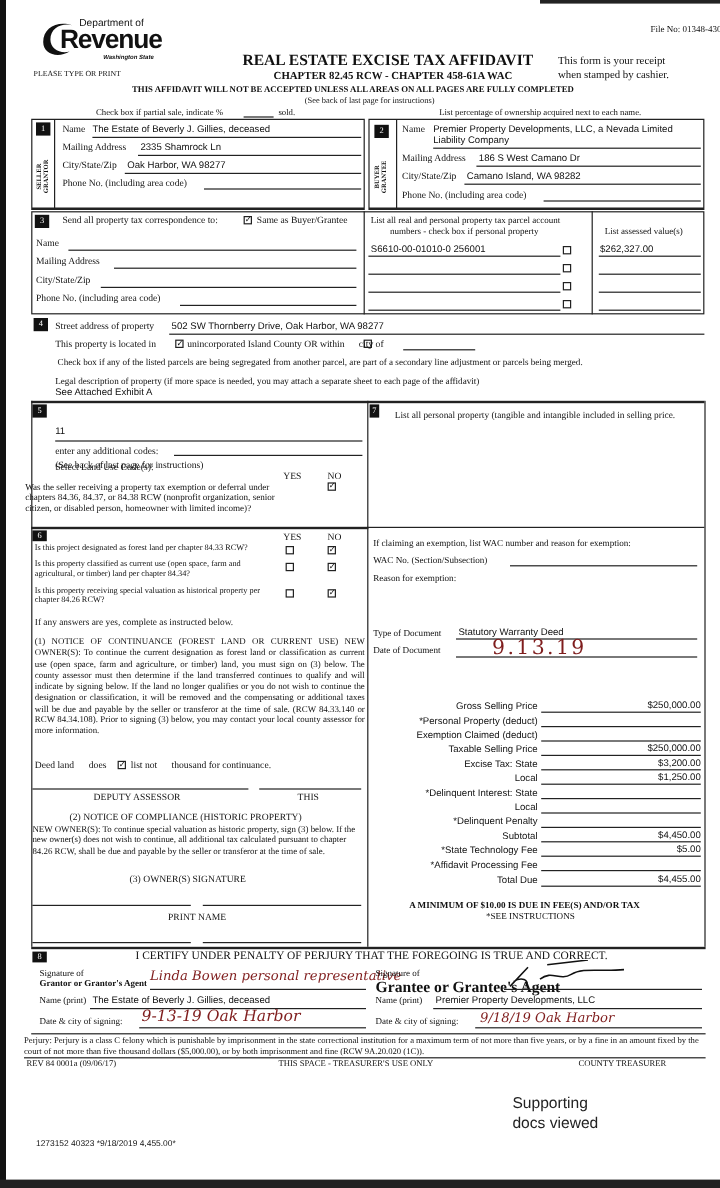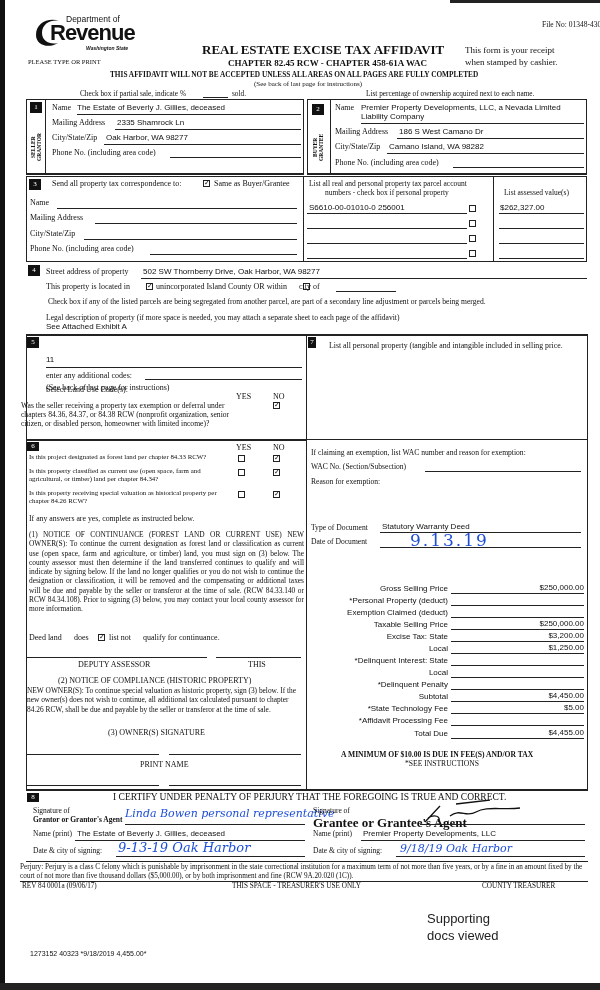--- a/index.html
+++ b/index.html
@@ -1,20 +1,20 @@
 <!DOCTYPE html>
 <html><head>
 <meta charset="utf-8">
 <style>
   * { box-sizing: border-box; margin: 0; padding: 0; }
   html, body { width: 600px; height: 990px; background: #fff; overflow: hidden; }
   body { font-family: "Liberation Serif", serif; color: #111; font-size: 8px; position: relative; }
   .abs { position: absolute; }
   .sans { font-family: "Liberation Sans", sans-serif; }
-  .hand { font-family: "DejaVu Serif", serif; font-style: italic; color: #1d4ed8; }
+  .hand { font-family: "DejaVu Serif", serif; font-style: italic; color: #7f1d1d; }
   .edge { position: absolute; left: 0; top: 0; width: 5px; height: 990px; background: #111; }
   .bottomedge { position: absolute; left: 0; top: 983px; width: 600px; height: 7px; background: #222; }
   .topedge { position: absolute; left: 450px; top: 0; width: 150px; height: 3px; background: #222; }
   .box { position: absolute; border: 1px solid #222; }
   .secnum { position: absolute; background: #111; color: #fff; font-size: 7px; text-align: center; line-height: 11px; width: 12px; height: 11px; }
   .uline { position: absolute; border-bottom: 1px solid #222; height: 0; }
   .lbl { position: absolute; white-space: nowrap; font-size: 8px; }
   .val { position: absolute; white-space: nowrap; font-family: "Liberation Sans", sans-serif; font-size: 8px; }
   .cb { position: absolute; width: 7px; height: 7px; border: 1px solid #222; font-size: 7px; line-height: 5px; text-align: center; font-family: "DejaVu Sans", sans-serif; }
   .vlabel { position: absolute; writing-mode: vertical-rl; transform: rotate(180deg); font-weight: bold; font-size: 5.5px; line-height: 6px; text-align: center; }
@@ -171,21 +171,21 @@
   <div class="para" style="left:29px;top:489px;width:205px;font-size:6.9px;line-height:8px;">Is this property receiving special valuation as historical property per chapter 84.26 RCW?</div>
   <div class="cb" style="left:238px;top:491px;"></div>
   <div class="cb" style="left:273px;top:491px;">✓</div>
 </div>
 <div class="lbl" style="left:29px;top:514px;font-size:7.8px;">If any answers are yes, complete as instructed below.</div>
 <div class="para" style="left:29px;top:530px;width:275px;text-align:justify;font-size:7.4px;line-height:9.3px;">(1) NOTICE OF CONTINUANCE (FOREST LAND OR CURRENT USE) NEW OWNER(S): To continue the current designation as forest land or classification as current use (open space, farm and agriculture, or timber) land, you must sign on (3) below. The county assessor must then determine if the land transferred continues to qualify and will indicate by signing below. If the land no longer qualifies or you do not wish to continue the designation or classification, it will be removed and the compensating or additional taxes will be due and payable by the seller or transferor at the time of sale. (RCW 84.33.140 or RCW 84.34.108). Prior to signing (3) below, you may contact your local county assessor for more information.</div>
 <div class="lbl" style="left:29px;top:633px;">Deed land</div>
 <div class="lbl" style="left:74px;top:633px;">does</div>
 <div class="cb" style="left:98px;top:634px;">✓</div>
 <div class="lbl" style="left:109px;top:633px;">list not</div>
-<div class="lbl" style="left:143px;top:633px;">qualify for continuance.</div>
+<div class="lbl" style="left:143px;top:633px;">thousand for continuance.</div>
 
 <div class="uline" style="left:27px;top:657px;width:180px;"></div>
 <div class="uline" style="left:216px;top:657px;width:85px;"></div>
 <div class="lbl" style="left:78px;top:660px;">DEPUTY ASSESSOR</div>
 <div class="lbl" style="left:248px;top:660px;">THIS</div>
 <div class="lbl" style="left:58px;top:676px;">(2) NOTICE OF COMPLIANCE (HISTORIC PROPERTY)</div>
 <div class="para" style="left:27px;top:686px;width:278px;font-size:7.4px;line-height:9.3px;">NEW OWNER(S): To continue special valuation as historic property, sign (3) below. If the new owner(s) does not wish to continue, all additional tax calculated pursuant to chapter 84.26 RCW, shall be due and payable by the seller or transferor at the time of sale.</div>
 <div class="lbl" style="left:108px;top:728px;">(3) OWNER(S) SIGNATURE</div>
 <div class="uline" style="left:27px;top:754px;width:132px;"></div>
 <div class="uline" style="left:169px;top:754px;width:132px;"></div>

